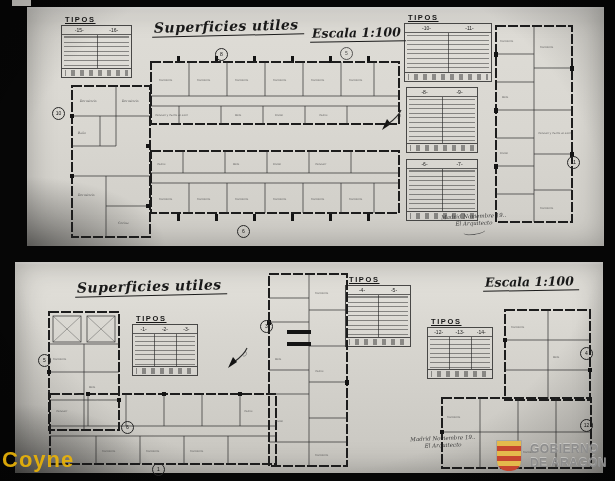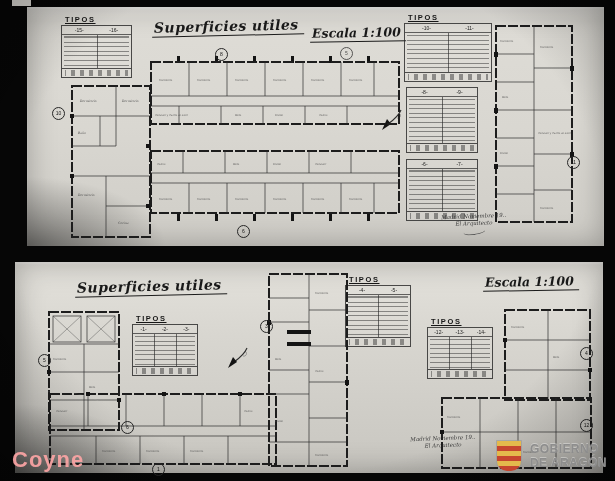--- a/index.html
+++ b/index.html
@@ -49,22 +49,22 @@
      font:5px/11px "Liberation Sans",sans-serif;text-align:center;color:#161616;}
   
   svg.plan{position:absolute;overflow:visible;}
   .w{fill:none;stroke:#1d1d1d;stroke-width:2;stroke-dasharray:10 2;}
   .i{fill:none;stroke:#2c2c2c;stroke-width:.7;}
   .h{fill:none;stroke:#3c3c3c;stroke-width:.4;}
   .p{fill:#141414;stroke:none;}
   .lbl{font-family:"DejaVu Serif",serif;font-style:italic;font-size:3px;fill:#4b4b4b;}
   .lbl2{font-family:"DejaVu Serif",serif;font-style:italic;font-size:2.4px;fill:#4b4b4b;}
   
-  #coyne{position:absolute;left:12px;top:447px;font:700 22px "Liberation Sans",sans-serif;
-     color:#fca5a5;letter-spacing:1px;opacity:.92;}
+  #coyne{position:absolute;left:2px;top:447px;font:700 22px "Liberation Sans",sans-serif;
+     color:#eab308;letter-spacing:1px;opacity:.92;}
   #aragon{position:absolute;left:496px;top:440px;display:flex;align-items:center;gap:8px;}
   #aragon .shield{width:24px;height:30px;border-radius:0 0 11px 11px;overflow:hidden;
      border:1px solid rgba(150,150,150,.6);display:flex;flex-direction:column;}
   #aragon .shield i{flex:1;}
   #aragon .txt{font:800 13px/14px "Liberation Sans",sans-serif;color:#8d8d8d;
      letter-spacing:.4px;transform:scaleX(.93);transform-origin:left;
      text-shadow:0 -1px 0 rgba(255,255,255,.35);white-space:nowrap;}
   .scratch{position:absolute;left:28px;top:392px;width:80px;height:26px;border:none;
      border-top:1px solid rgba(220,220,220,.14);border-radius:50%;transform:rotate(8deg);}
 </style>

